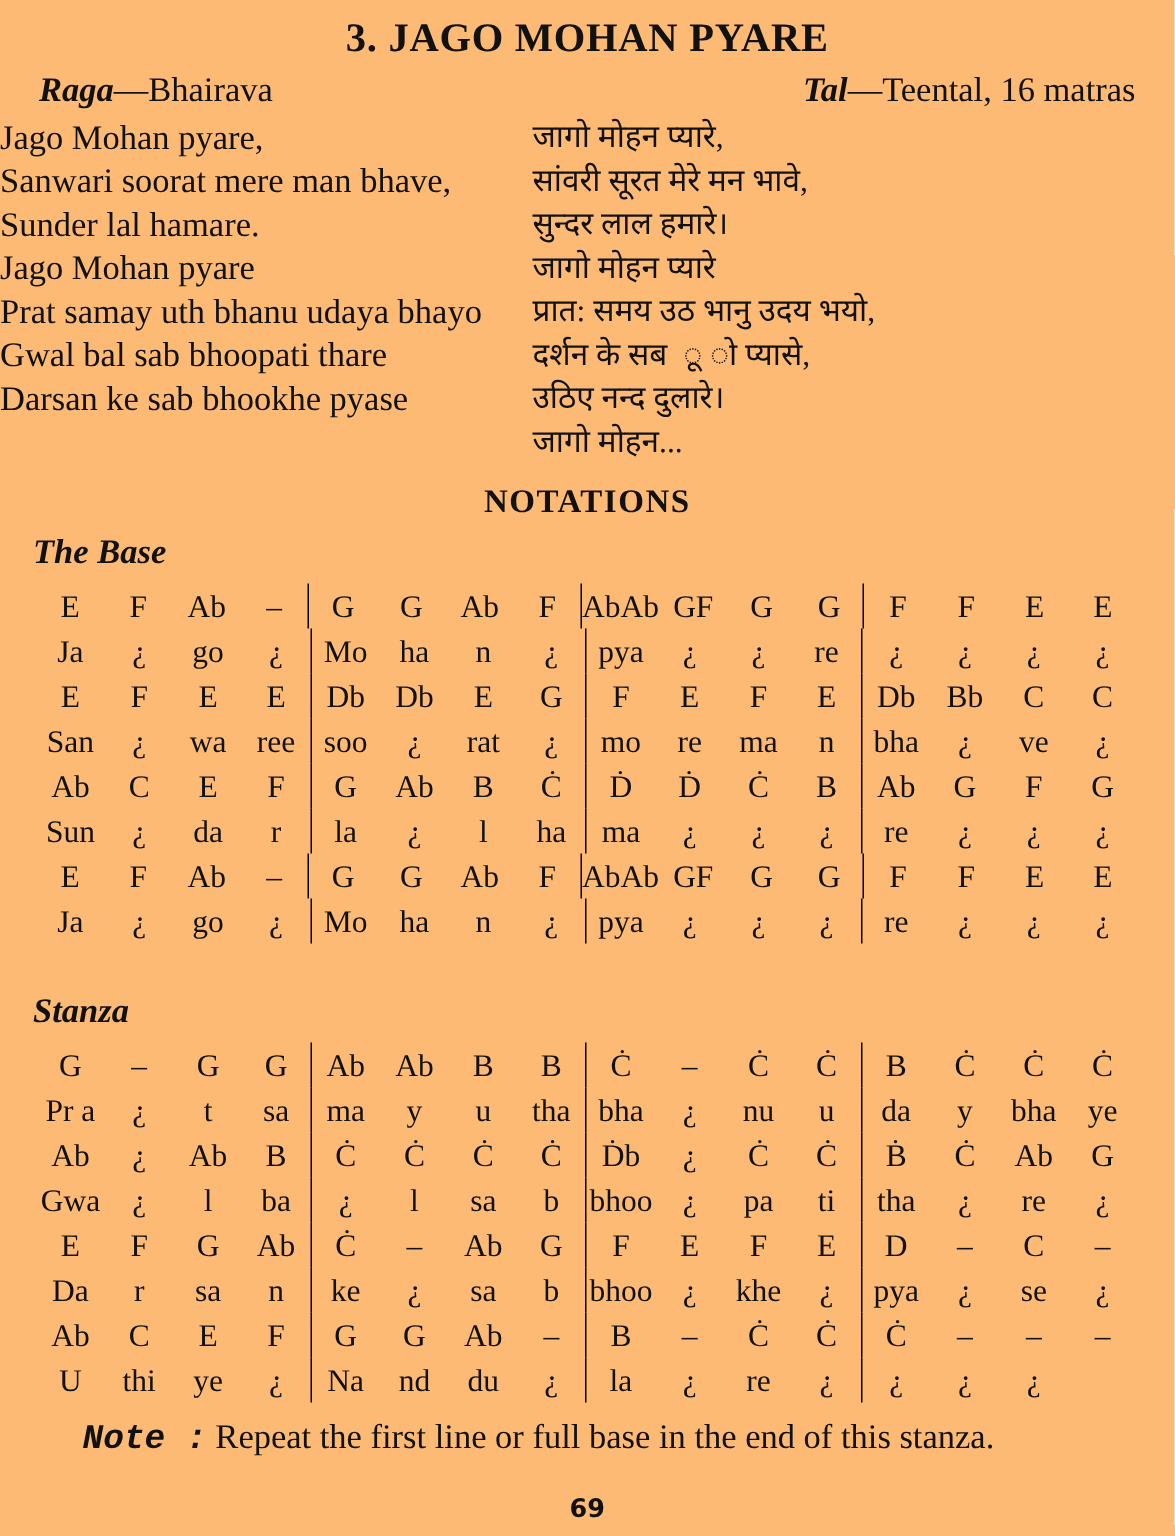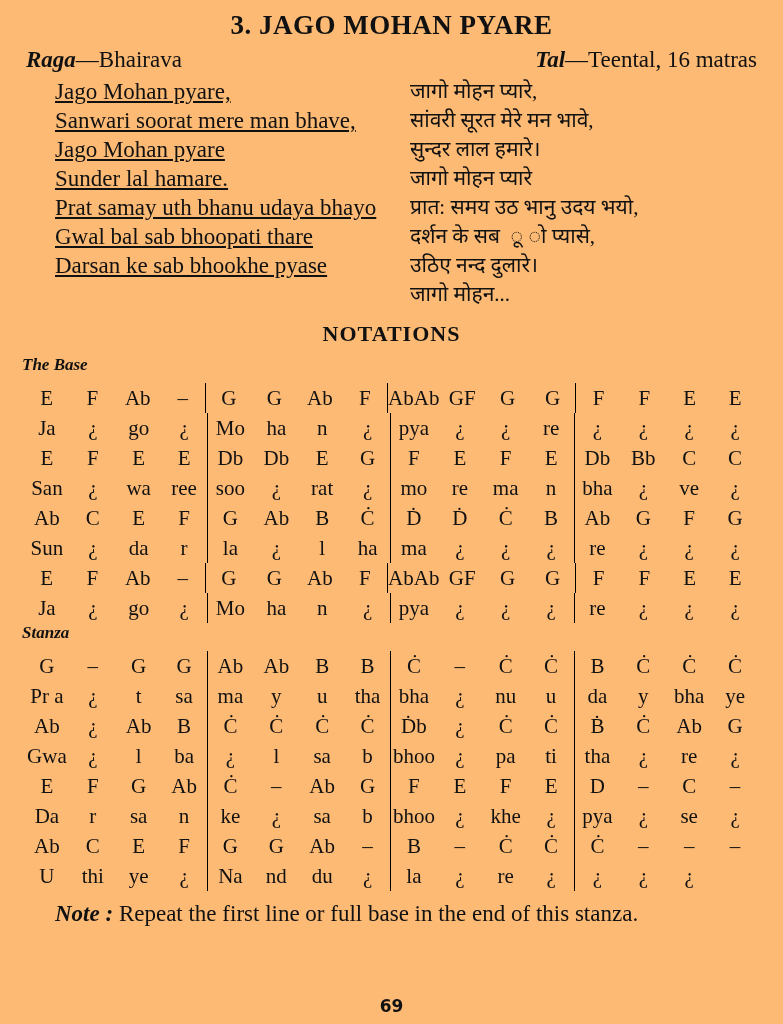--- a/index.html
+++ b/index.html
@@ -16,46 +16,46 @@
     font-size:27px; font-weight:bold;
     padding-top:10px; letter-spacing:0.5px;
   }
   .meta-row {
     display:flex; justify-content:space-between;
     padding:2px 26px 0 26px;
     font-size:23px; margin-top:4px;gap:46px;
   }
   .meta-label { font-weight:bold; font-style:italic; }
   .lyrics { display:flex; margin-top:4px; }
-  .lyrics-col-english { margin-left:55px; width:355px;text-decoration:underline; }
+  .lyrics-col-english { width:355px; }
   .lyrics-col-hindi { flex:1; }
   .lyric-line { font-size:23px; line-height:29px; white-space:pre; }
   .lyrics-col-hindi .lyric-line { font-size:21px; }
   .notations-heading {
     text-align:center; font-weight:bold;
     font-size:22px; letter-spacing:1px; margin-top:12px;
   }
   .section-heading {
     font-weight:bold; font-style:italic;
-    font-size:17px; margin:8px 0 0 22px;
+    font-size:23px; margin:8px 0 0 22px;
   }
   .notation-table { width:734px; margin:8px 0 0 24px; }
   .nrow {
     display:grid; grid-template-columns:repeat(16, 1fr);
     height:30px; align-items:center;
   }
   .ncell {
     text-align:center; font-size:21px;
     height:30px; line-height:30px;
     overflow:visible; white-space:nowrap;
   }
   .ncell.bar { border-right:1.5px solid #000; }
-  .stanza-heading { margin-top:0;font-family:Liberation Serif, serif; }
+  .stanza-heading { margin-top:32px;font-family:Liberation Serif, serif; }
   .note-line { margin:10px 0 0 55px; font-size:23px; }
-  .note-label { font-weight:bold; font-style:italic; }
+  .note-label { font-weight:bold; font-style:italic;font-family:Liberation Mono, monospace; }
   .page-number {
     position:absolute; bottom:8px; left:0; right:0;
     text-align:center; font-size:17px; font-weight:bold;
     font-family:"DejaVu Sans", sans-serif;
   }
 </style>
 </head>
 <body>
 
 <div class="page">
@@ -64,22 +64,22 @@
 
   <div class="meta-row">
     <span><span class="meta-label">Raga</span><span>—Bhairava</span></span>
     <span><span class="meta-label">Tal</span><span>—Teental, 16 matras</span></span>
   </div>
 
   <div class="lyrics">
     <div class="lyrics-col-english">
         <div class="lyric-line">Jago Mohan pyare,</div>
         <div class="lyric-line">Sanwari soorat mere man bhave,</div>
+        <div class="lyric-line">Sunder lal hamare.</div>
         <div class="lyric-line">Jago Mohan pyare</div>
-        <div class="lyric-line">Sunder lal hamare.</div>
         <div class="lyric-line">Prat samay uth bhanu udaya bhayo</div>
         <div class="lyric-line">Gwal bal sab bhoopati thare</div>
         <div class="lyric-line">Darsan ke sab bhookhe pyase</div>
       </div>
     <div class="lyrics-col-hindi">
         <div class="lyric-line">जागो मोहन प्यारे,</div>
         <div class="lyric-line">सांवरी सूरत मेरे मन भावे,</div>
         <div class="lyric-line">सुन्दर लाल हमारे।</div>
         <div class="lyric-line">जागो मोहन प्यारे</div>
         <div class="lyric-line">प्रात: समय उठ भानु उदय भयो,</div>

